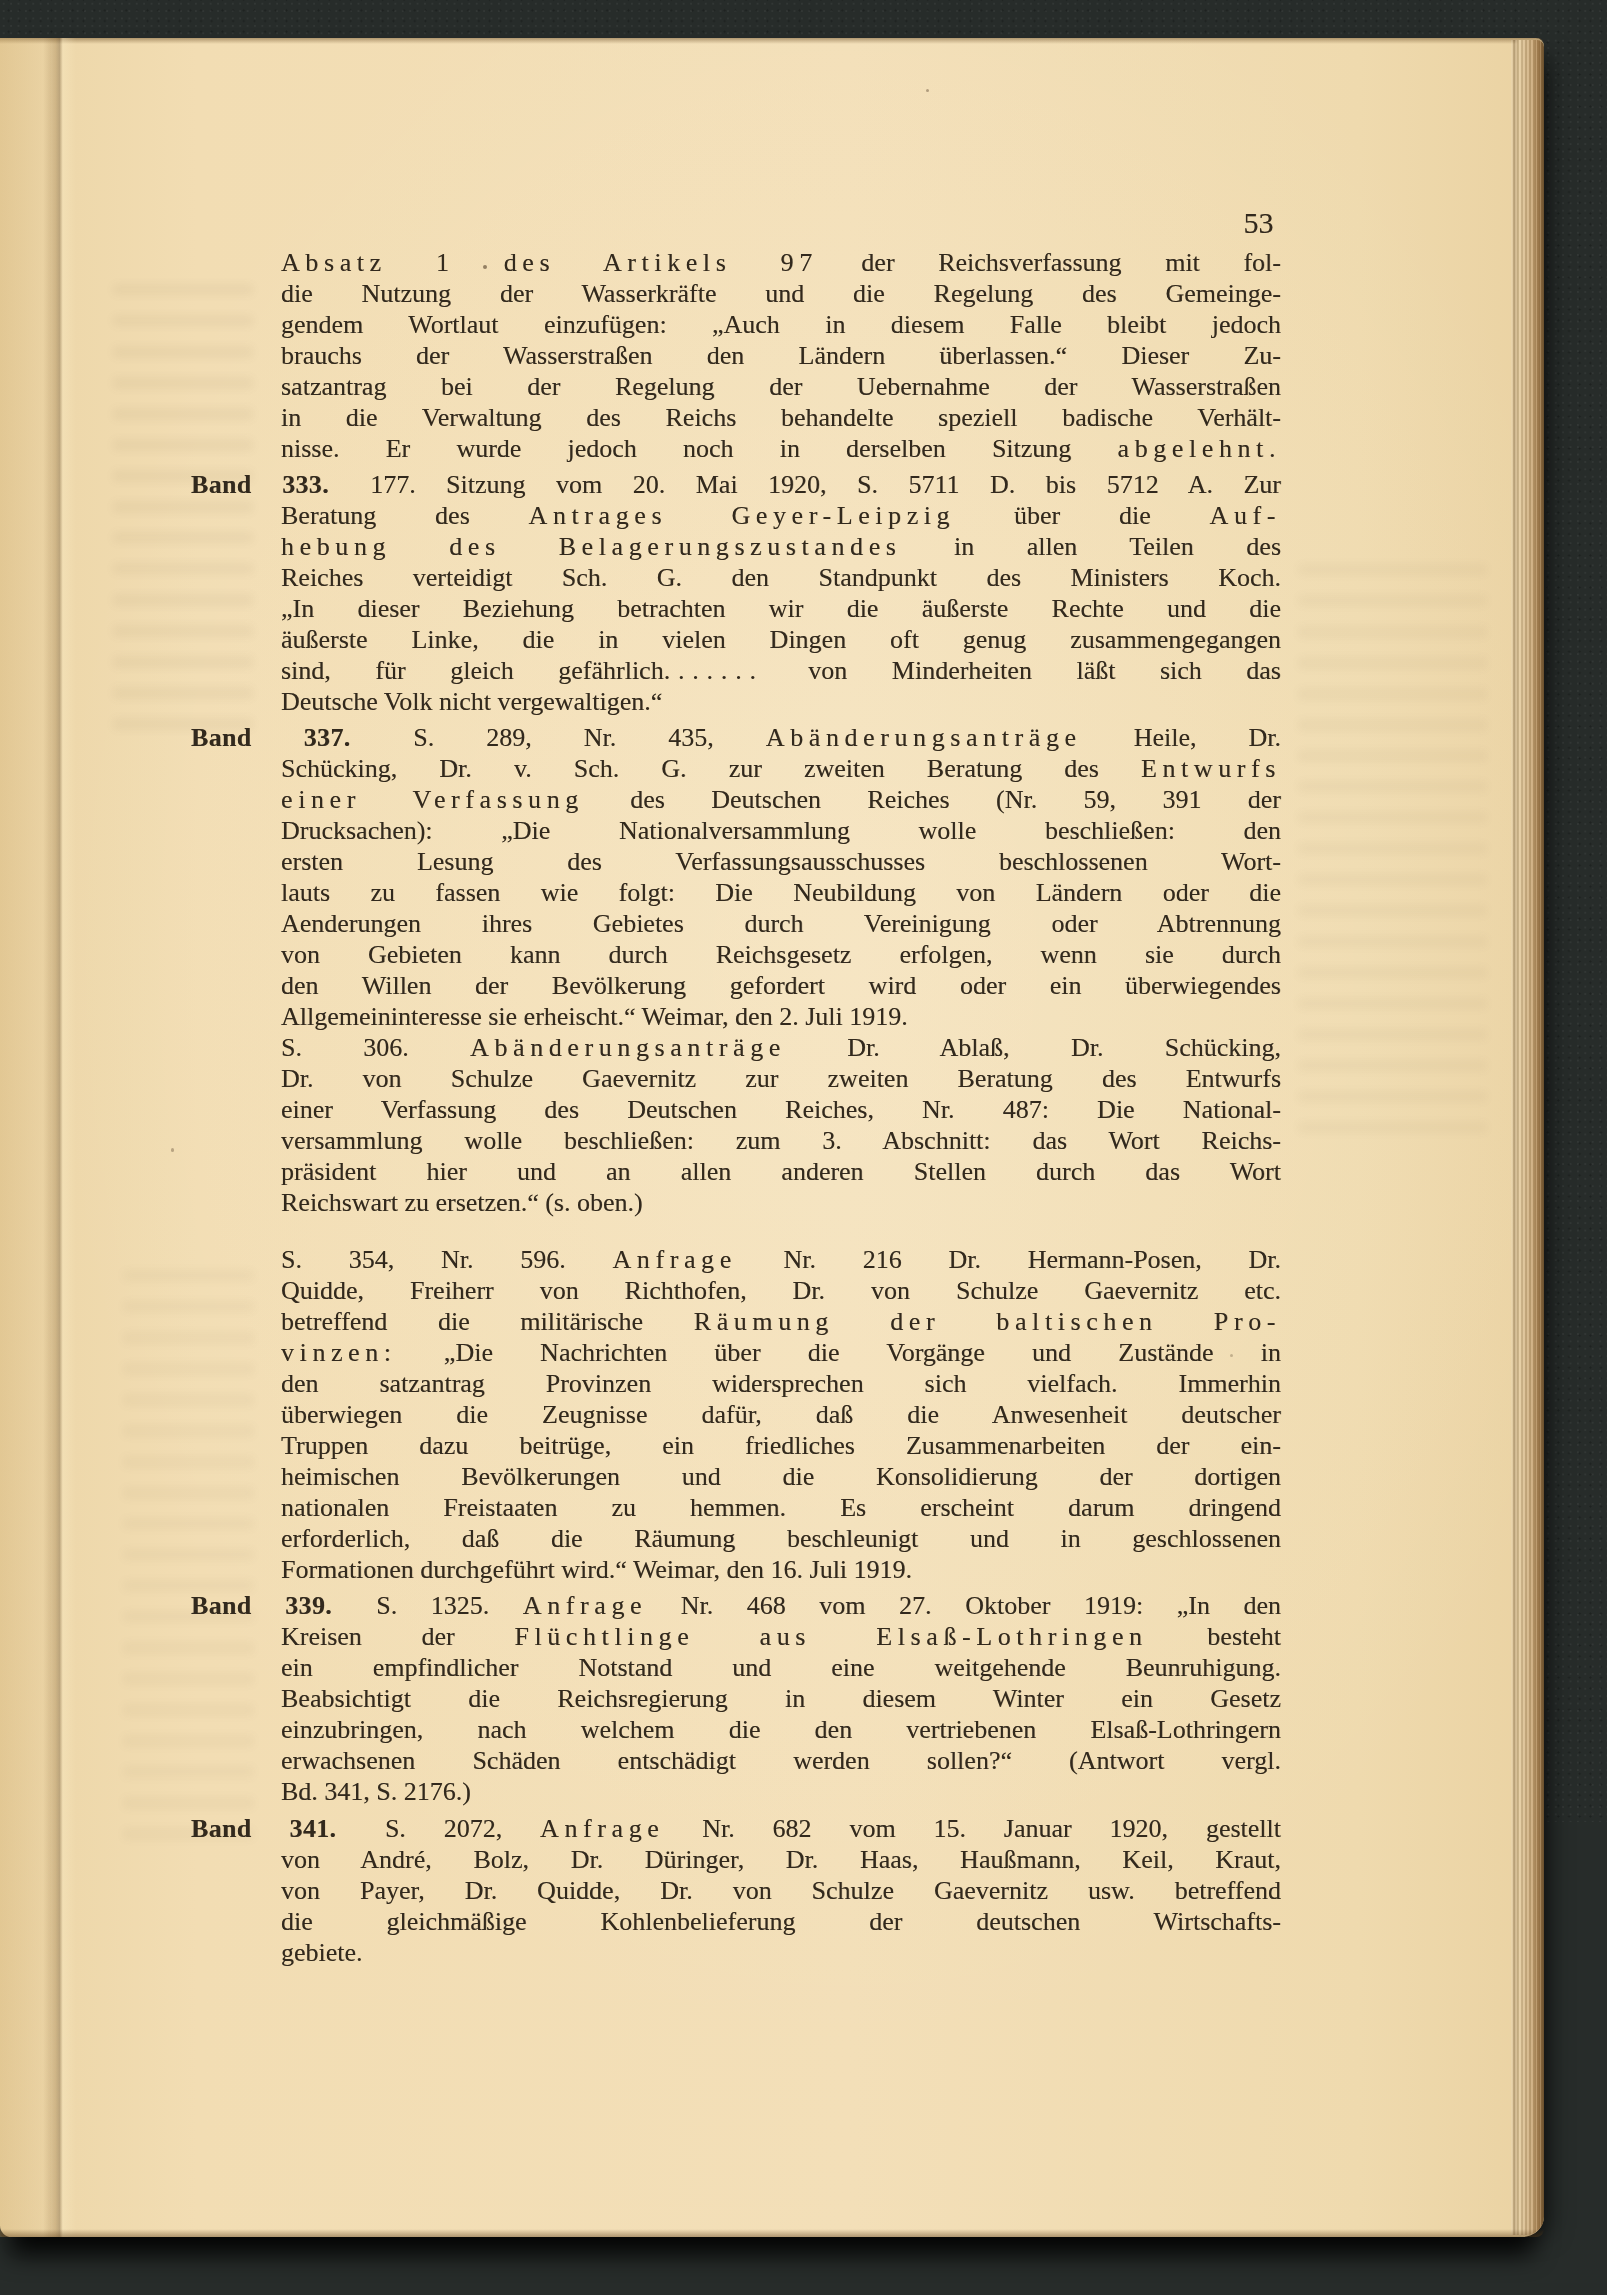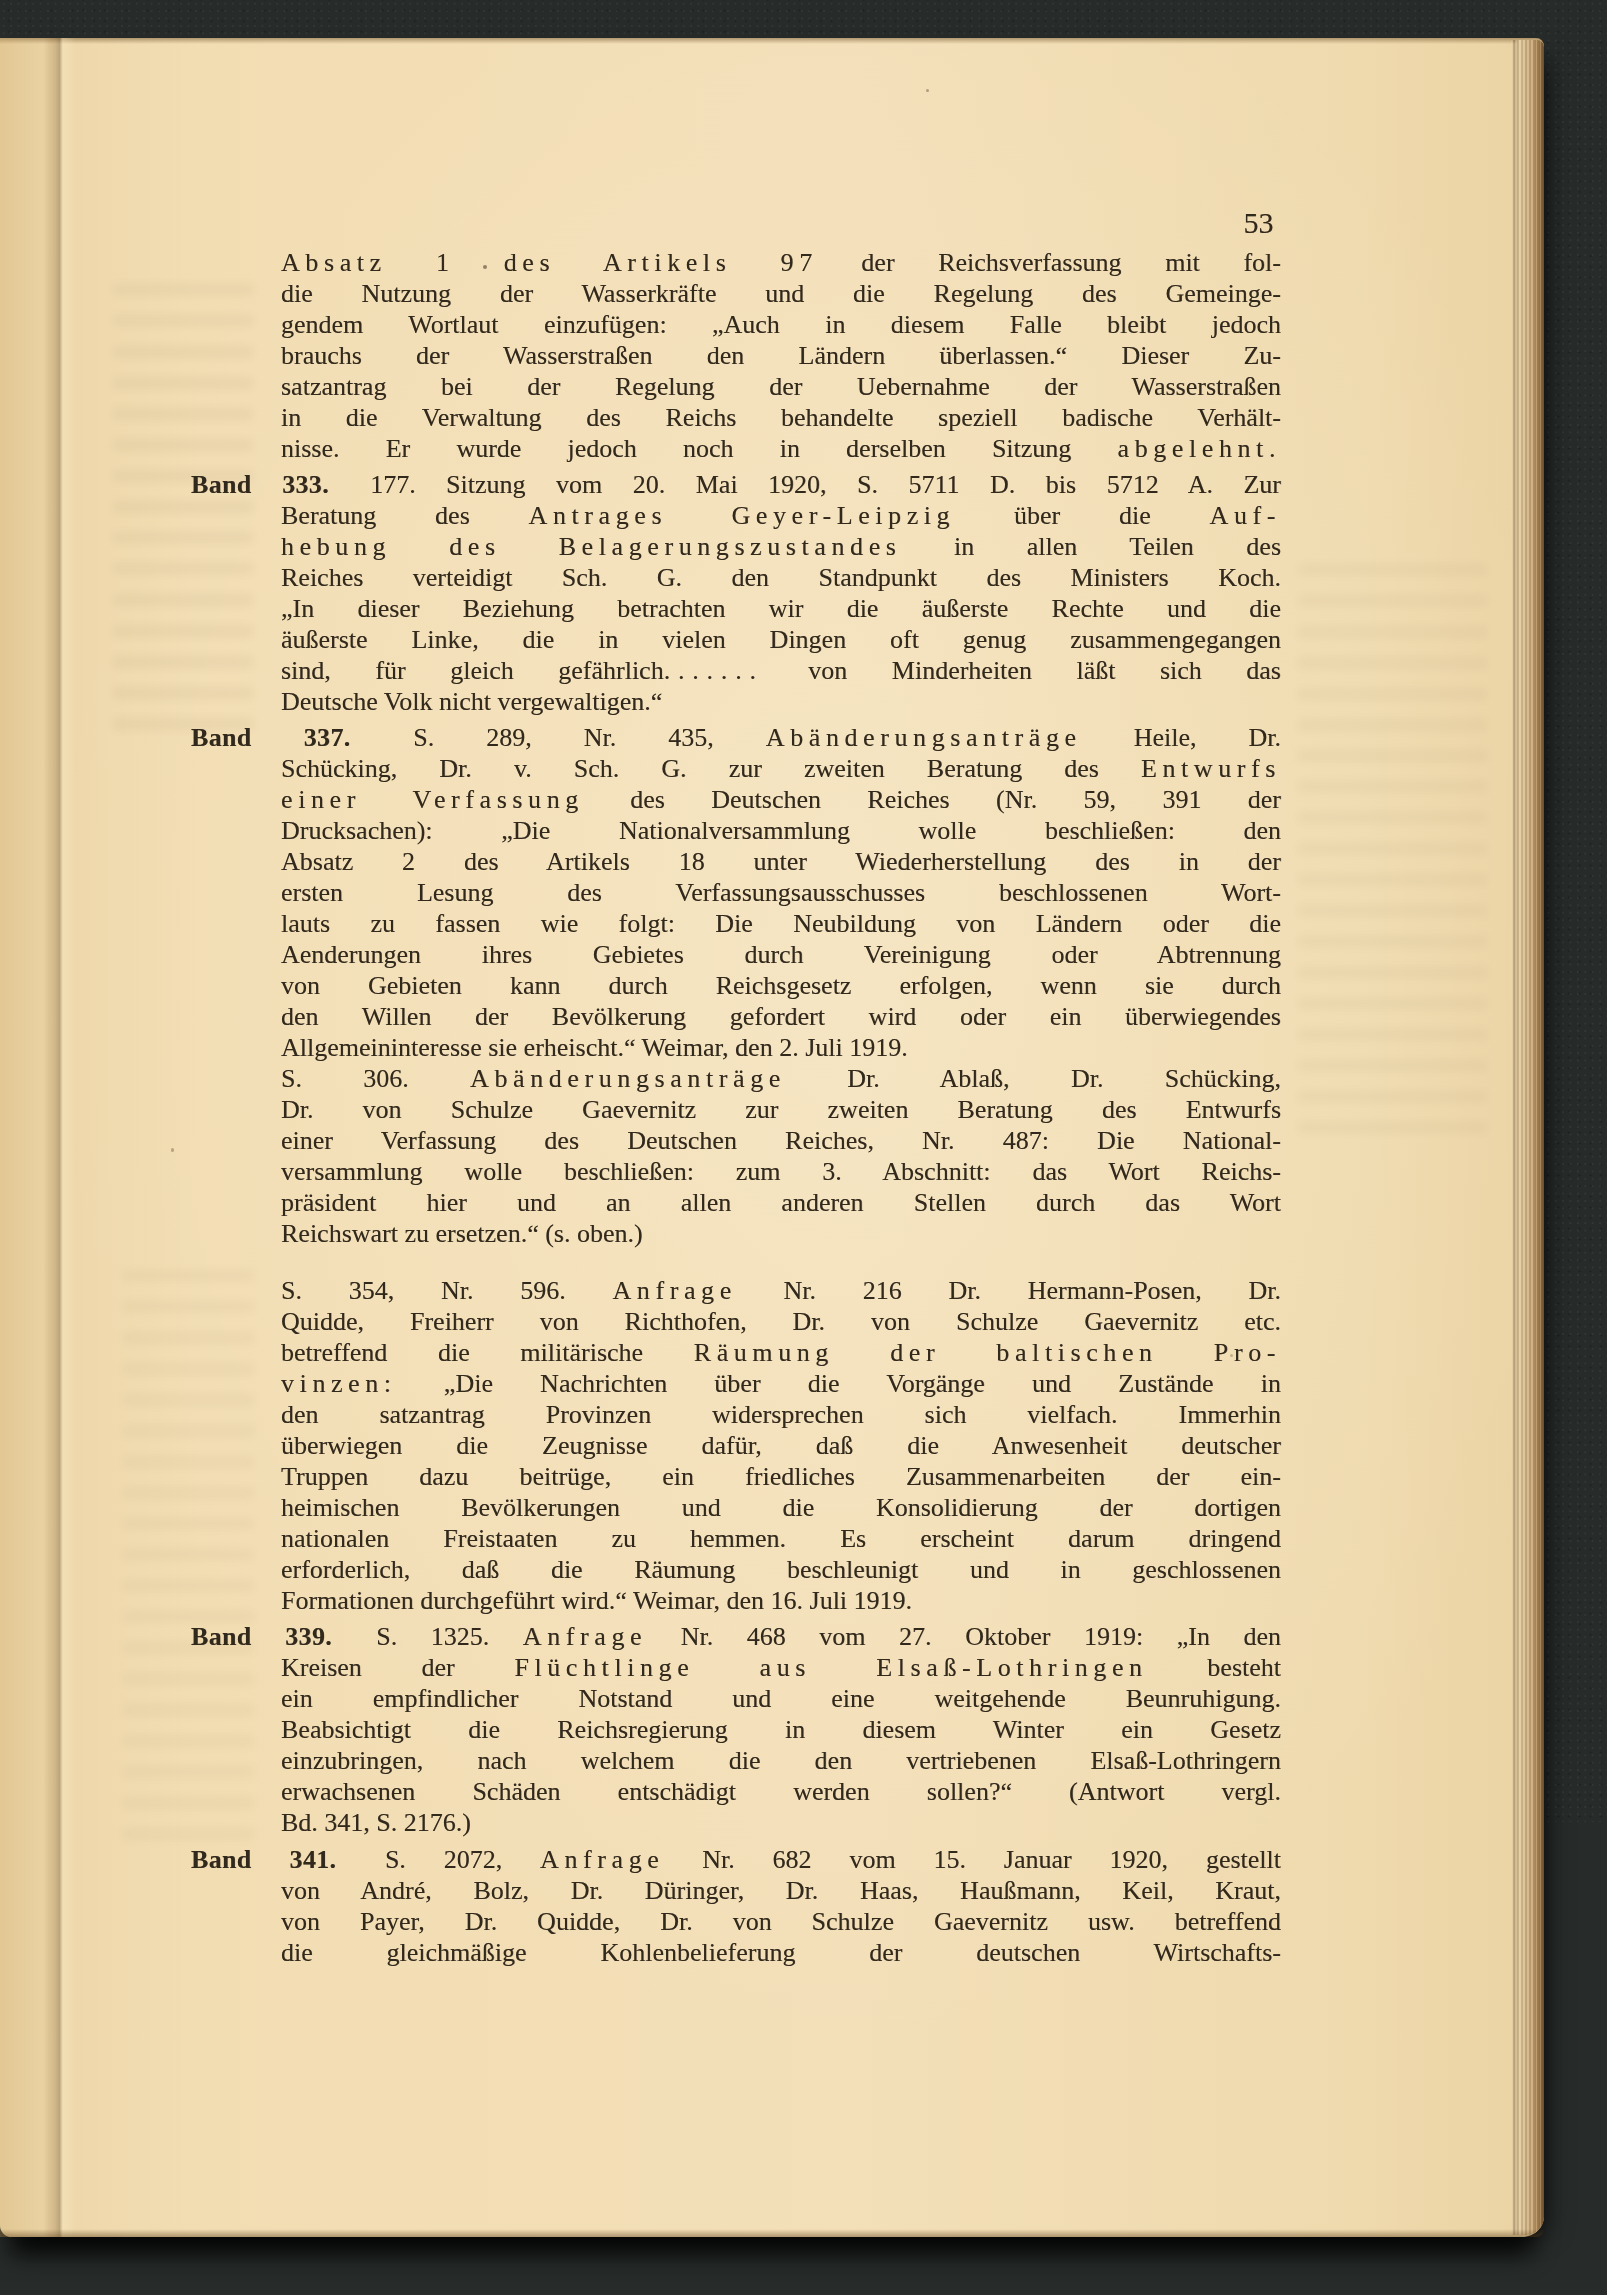--- a/index.html
+++ b/index.html
@@ -128,21 +128,20 @@
           <div class="line"><span>„In dieser Beziehung betrachten wir die äußerste Rechte und die</span></div>
           <div class="line"><span>äußerste Linke, die in vielen Dingen oft genug zusammengegangen</span></div>
           <div class="line"><span>sind, für gleich gefährlich</span><span class="dots">.......</span><span> von Minderheiten läßt sich das</span></div>
           <div class="line last"><span>Deutsche Volk nicht vergewaltigen.“</span></div>
         </div>
         <div class="block" style="margin-top: 5px;">
           <div class="line hang"><span class="band-label">Band 337.</span> <span>S. 289, Nr. 435, </span><span class="sp">Abänderungsanträge</span><span> Heile, Dr.</span></div>
           <div class="line"><span>Schücking, Dr. v. Sch. G. zur zweiten Beratung des </span><span class="sp">Entwurfs</span></div>
           <div class="line"><span class="sp">einer Verfassung</span><span> des Deutschen Reiches (Nr. 59, 391 der</span></div>
           <div class="line"><span>Drucksachen): „Die Nationalversammlung wolle beschließen: den</span></div>
-          <div class="line"><span>Absatz 2 des Artikels 18 unter Wiederherstellung des in der</span></div>
           <div class="line"><span>ersten Lesung des Verfassungsausschusses beschlossenen Wort-</span></div>
           <div class="line"><span>lauts zu fassen wie folgt: Die Neubildung von Ländern oder die</span></div>
           <div class="line"><span>Aenderungen ihres Gebietes durch Vereinigung oder Abtrennung</span></div>
           <div class="line"><span>von Gebieten kann durch Reichsgesetz erfolgen, wenn sie durch</span></div>
           <div class="line"><span>den Willen der Bevölkerung gefordert wird oder ein überwiegendes</span></div>
           <div class="line last"><span>Allgemeininteresse sie erheischt.“ Weimar, den 2. Juli 1919.</span></div>
         </div>
         <div class="block">
           <div class="line"><span>S. 306. </span><span class="sp">Abänderungsanträge</span><span> Dr. Ablaß, Dr. Schücking,</span></div>
           <div class="line"><span>Dr. von Schulze Gaevernitz zur zweiten Beratung des Entwurfs</span></div>
@@ -171,20 +170,21 @@
           <div class="line"><span>Beabsichtigt die Reichsregierung in diesem Winter ein Gesetz</span></div>
           <div class="line"><span>einzubringen, nach welchem die den vertriebenen Elsaß-Lothringern</span></div>
           <div class="line"><span>erwachsenen Schäden entschädigt werden sollen?“ (Antwort vergl.</span></div>
           <div class="line last"><span>Bd. 341, S. 2176.)</span></div>
         </div>
         <div class="block" style="margin-top: 6px;">
           <div class="line hang"><span class="band-label">Band 341.</span> <span>S. 2072, </span><span class="sp">Anfrage</span><span> Nr. 682 vom 15. Januar 1920, gestellt</span></div>
           <div class="line"><span>von André, Bolz, Dr. Düringer, Dr. Haas, Haußmann, Keil, Kraut,</span></div>
           <div class="line"><span>von Payer, Dr. Quidde, Dr. von Schulze Gaevernitz usw. betreffend</span></div>
           <div class="line"><span>die gleichmäßige Kohlenbelieferung der deutschen Wirtschafts-</span></div>
+          <div class="line last"><span>gebiete.</span></div>
         </div>
       </div>
     <div class="speck s1"></div>
     <div class="speck s2"></div>
     <div class="speck s3"></div>
     <div class="speck s4"></div>
   </div>
 </div>
 
 

